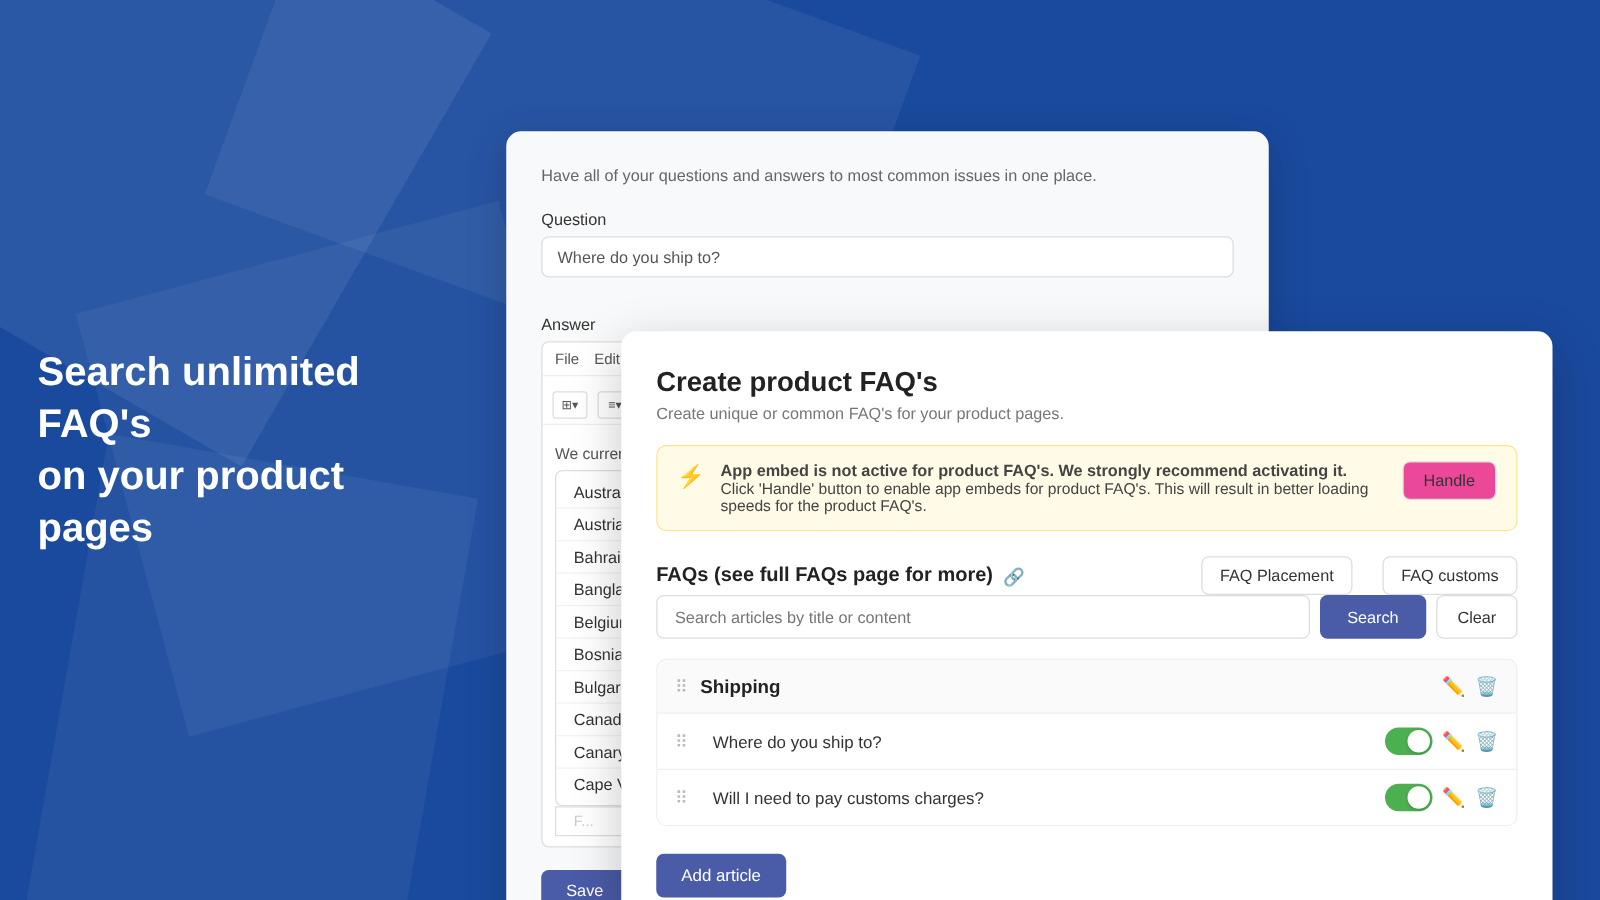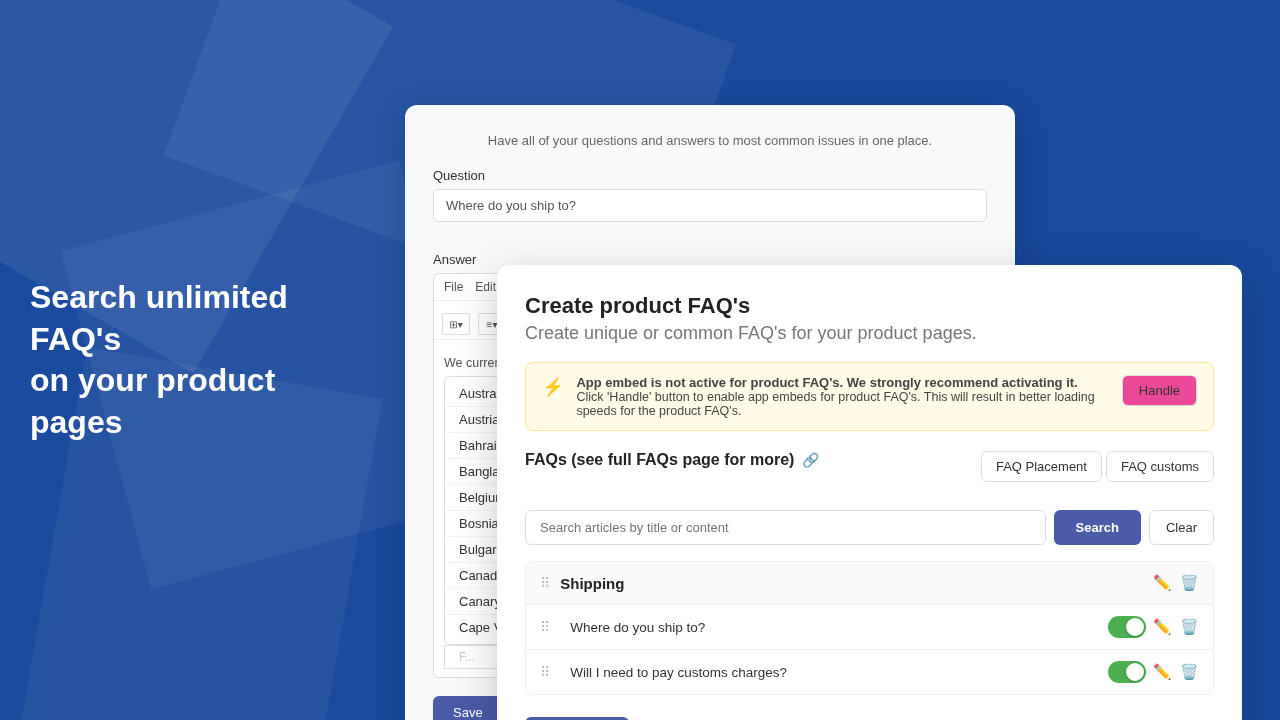--- a/index.html
+++ b/index.html
@@ -75,21 +75,20 @@
     .edit-faq-panel .panel-title {
       font-size: 18px;
       font-weight: 600;
       color: #222;
       margin-bottom: 4px;
     }
     .edit-faq-panel .panel-subtitle {
       font-size: 13px;
       color: #666;
       margin-bottom: 20px;
-      text-align: center;
     }
     .edit-faq-panel label {
       font-size: 13px;
       font-weight: 500;
       color: #333;
       display: block;
       margin-bottom: 6px;
       margin-top: 12px;
     }
     .edit-faq-panel input[type="text"] {
@@ -187,21 +186,21 @@
       padding: 28px 28px 28px;
       z-index: 2;
     }
     .create-faq-panel .panel-title {
       font-size: 22px;
       font-weight: 700;
       color: #222;
       margin-bottom: 4px;
     }
     .create-faq-panel .panel-subtitle {
-      font-size: 18px;
+      font-size: 13px;
       color: #777;
       margin-bottom: 18px;
     }
 
     
     .warning-banner {
       background: #fffbe6;
       border: 1px solid #ffe58f;
       border-radius: 8px;
       padding: 12px 16px;
@@ -232,40 +231,40 @@
       padding: 7px 16px;
       font-size: 13px;
       color: #333;
       cursor: pointer;
       flex-shrink: 0;
     }
 
     
     .faqs-section-header {
       display: flex;
-      align-items: flex-start;
+      align-items: center;
       justify-content: space-between;
-      margin-bottom: 28px;
+      margin-bottom: 0;
     }
     .faqs-section-title {
       font-size: 16px;
       font-weight: 600;
       color: #222;
       display: flex;
       align-items: center;
       gap: 8px;
     }
     .link-icon {
       font-size: 14px;
       color: #888;
       cursor: pointer;
     }
     .faqs-section-btns {
       display: flex;
-      gap: 4px;
+      gap: 24px;
     }
     .btn-outline {
       background: white;
       border: 1px solid #ddd;
       border-radius: 6px;
       padding: 7px 14px;
       font-size: 13px;
       color: #333;
       cursor: pointer;
     }
@@ -285,21 +284,21 @@
       color: #555;
       outline: none;
     }
     .btn-search {
       background: #4a5ba7;
       color: white;
       border: none;
       border-radius: 6px;
       padding: 9px 22px;
       font-size: 13px;
-      font-weight: 700;
+      font-weight: 400;
       cursor: pointer;
     }
     .btn-clear {
       background: white;
       border: 1px solid #ddd;
       border-radius: 6px;
       padding: 9px 16px;
       font-size: 13px;
       color: #333;
       cursor: pointer;

